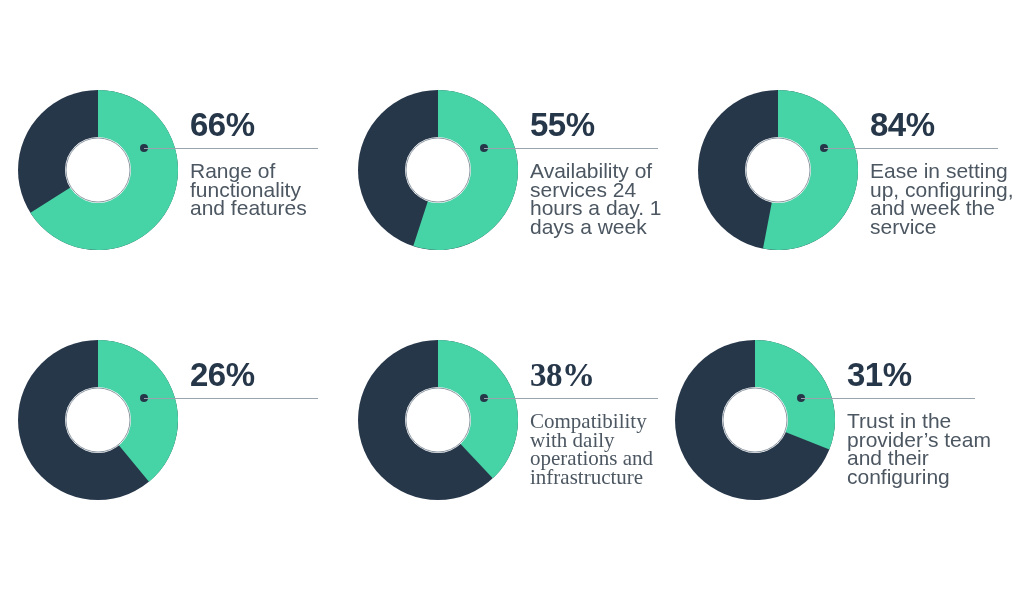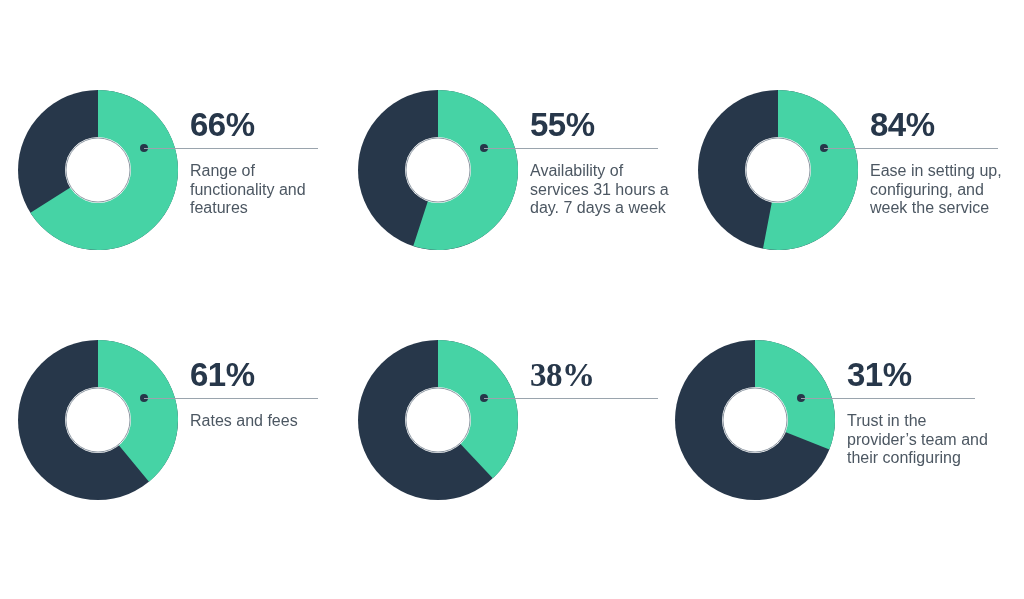--- a/index.html
+++ b/index.html
@@ -66,21 +66,21 @@
   .lead-dot {
     position: absolute;
     left: -32px;
     top: 2px;
     width: 8px;
     height: 8px;
     border-radius: 50%;
     background: #27374a;
   }
   .desc {
-    font-size: 16px;
+    font-size: 21px;
     line-height: 18.5px;
     color: #4c5762;
     margin: 0;
     padding: 6px 0 0 18px;
     width: 150px;
   }
 </style>
 </head>
 <body>
 
@@ -113,21 +113,21 @@
         <circle cx="80" cy="80" r="33" fill="#ffffff"></circle>
         <circle cx="80" cy="80" r="32" fill="none" stroke="#8e98a3" stroke-width="1"></circle>
       </svg>
     </div>
     <div class="label-block">
       <p class="pct">55%</p>
       <div class="rule-row">
         <span class="lead-dot"></span>
         <span class="lead-line"></span>
       </div>
-      <p class="desc">Availability of services 31 hours a day. 7 days a week</p>
+      <p class="desc">Availability of services 24 hours a day. 1 days a week</p>
     </div>
   </div>
 
   <div class="card" style="left:680px; top:90px;">
     <div class="donut-wrap">
       <svg viewBox="0 0 160 160">
         <circle cx="80" cy="80" r="80" fill="#27374a"></circle>
         <path fill="#46d3a5" d="M 80 80 L 80 0 A 80 80 0 1 1 65.009 158.583 Z"></path>
         <circle cx="80" cy="80" r="33" fill="#ffffff"></circle>
         <circle cx="80" cy="80" r="32" fill="none" stroke="#8e98a3" stroke-width="1"></circle>
@@ -146,44 +146,44 @@
   <div class="card" style="left:0px;   top:340px;">
     <div class="donut-wrap">
       <svg viewBox="0 0 160 160">
         <circle cx="80" cy="80" r="80" fill="#27374a"></circle>
         <path fill="#46d3a5" d="M 80 80 L 80 0 A 80 80 0 0 1 130.994 141.641 Z"></path>
         <circle cx="80" cy="80" r="33" fill="#ffffff"></circle>
         <circle cx="80" cy="80" r="32" fill="none" stroke="#8e98a3" stroke-width="1"></circle>
       </svg>
     </div>
     <div class="label-block">
-      <p class="pct">61%</p>
-      <div class="rule-row">
-        <span class="lead-dot"></span>
-        <span class="lead-line"></span>
-      </div>
-      <p class="desc">Rates and fees</p>
+      <p class="pct">26%</p>
+      <div class="rule-row">
+        <span class="lead-dot"></span>
+        <span class="lead-line"></span>
+      </div>
     </div>
   </div>
 
   <div class="card" style="left:340px; top:340px;font-family:Liberation Serif, serif;">
     <div class="donut-wrap">
       <svg viewBox="0 0 160 160">
         <circle cx="80" cy="80" r="80" fill="#27374a"></circle>
         <path fill="#46d3a5" d="M 80 80 L 80 0 A 80 80 0 0 1 134.764 138.317 Z"></path>
         <circle cx="80" cy="80" r="33" fill="#ffffff"></circle>
         <circle cx="80" cy="80" r="32" fill="none" stroke="#8e98a3" stroke-width="1"></circle>
       </svg>
     </div>
     <div class="label-block">
       <p class="pct">38%</p>
       <div class="rule-row">
         <span class="lead-dot"></span>
         <span class="lead-line"></span>
       </div>
+      <p class="desc">Compatibility with daily operations and infrastructure</p>
     </div>
   </div>
 
   <div class="card" style="left:657px; top:340px;">
     <div class="donut-wrap">
       <svg viewBox="0 0 160 160">
         <circle cx="80" cy="80" r="80" fill="#27374a"></circle>
         <path fill="#46d3a5" d="M 80 80 L 80 0 A 80 80 0 0 1 154.382 109.450 Z"></path>
         <circle cx="80" cy="80" r="33" fill="#ffffff"></circle>
         <circle cx="80" cy="80" r="32" fill="none" stroke="#8e98a3" stroke-width="1"></circle>

